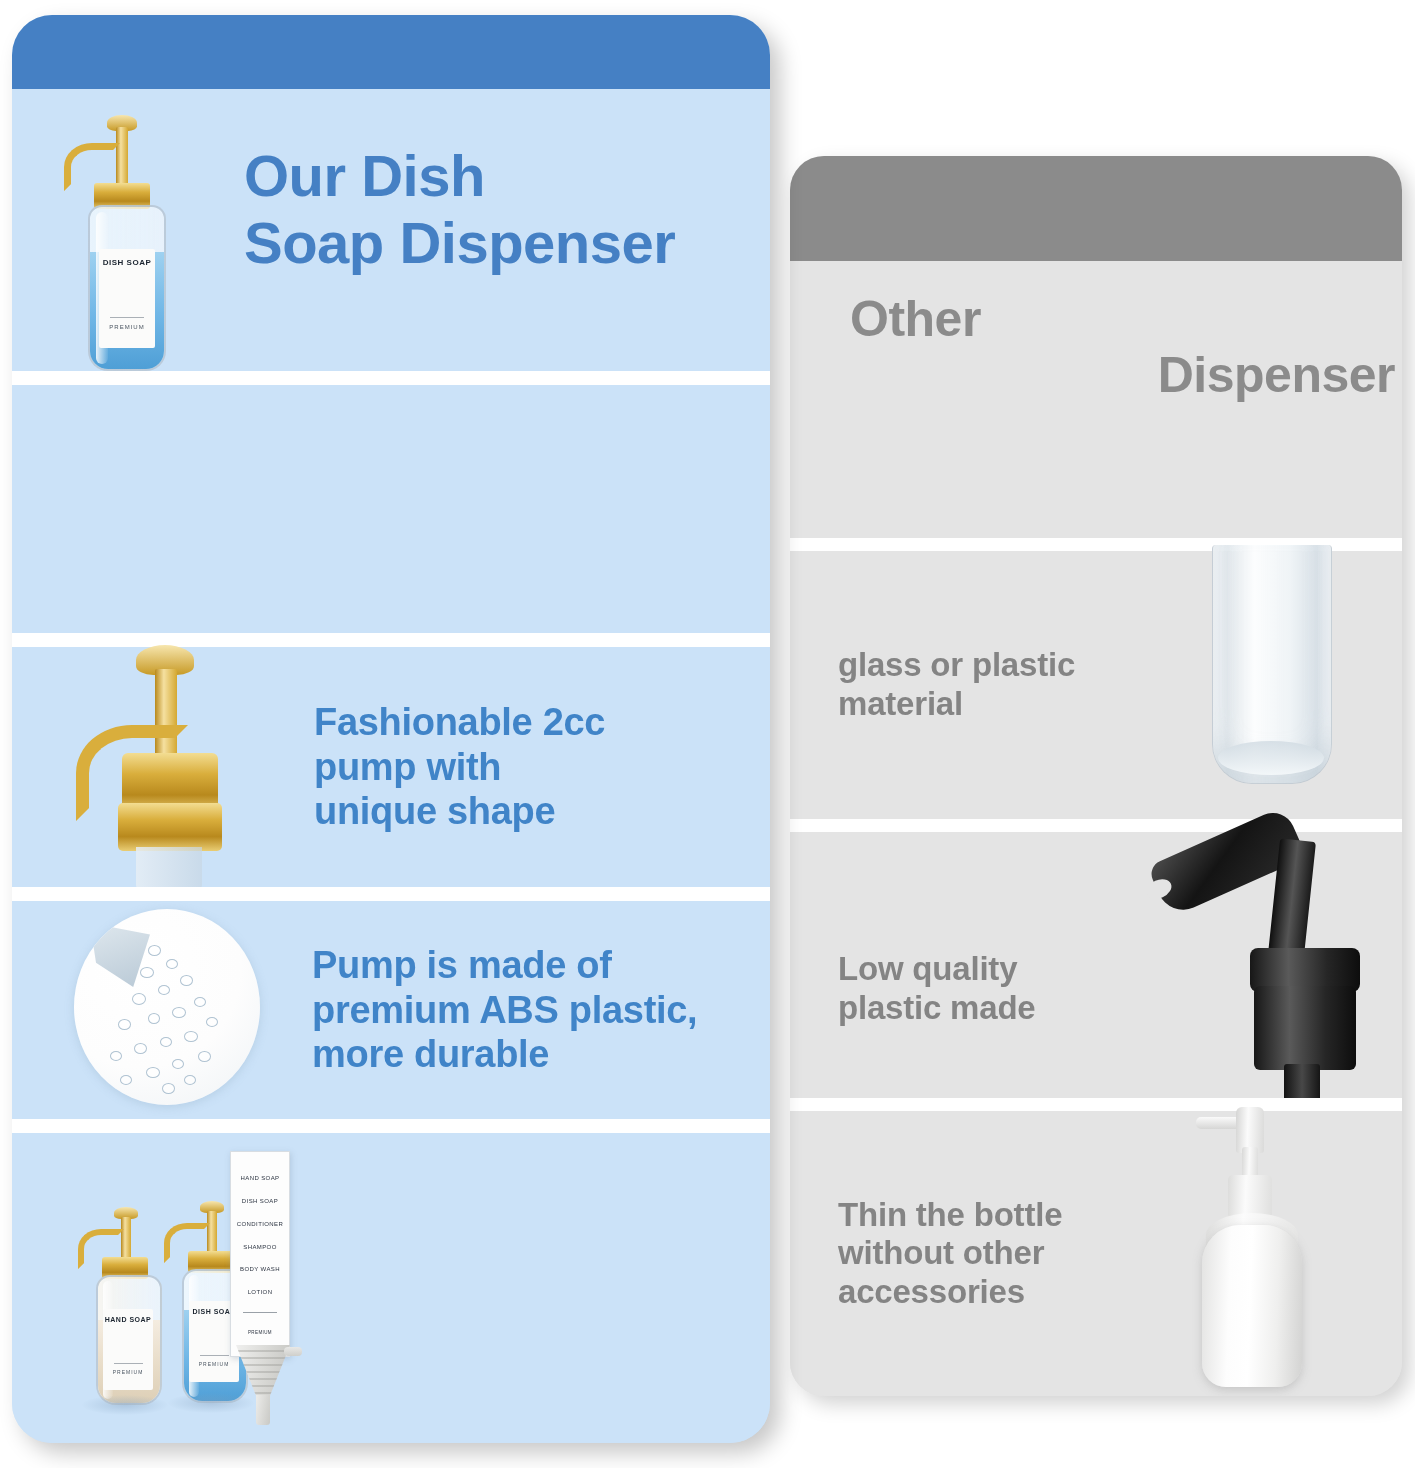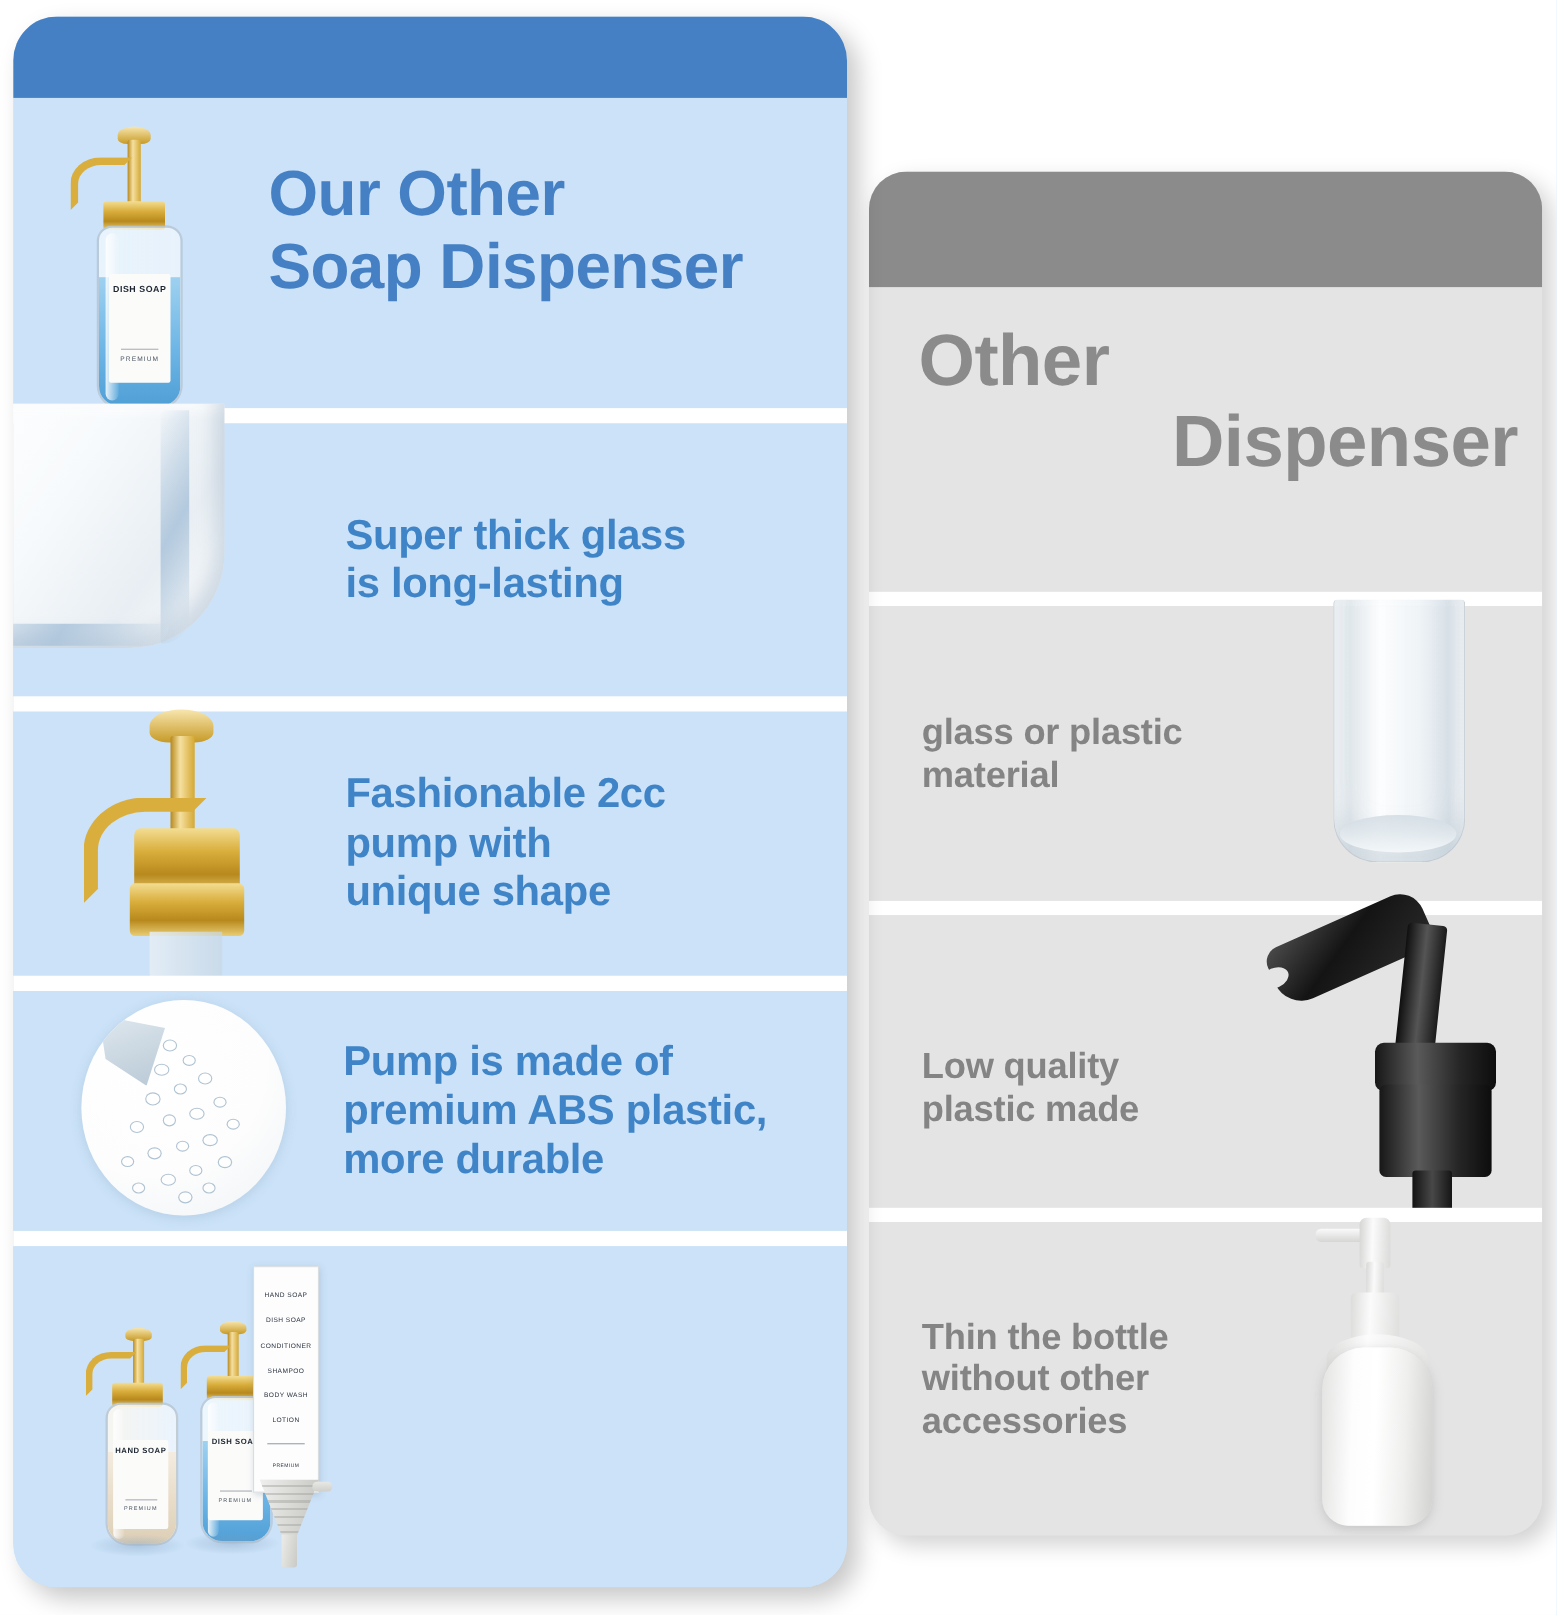--- a/index.html
+++ b/index.html
@@ -99,26 +99,26 @@
     top: 128px;
     width: 510px;
     color: #4580c4;
     font-weight: bold;
     font-size: 58px;
     line-height: 1.15;
     letter-spacing: -0.5px;
   }
   #others-title {
     position: absolute;
-    left: 45px;
+    left: 60px;
     top: 135px;
     width: 545px;
     color: #8b8b8b;
     font-weight: bold;
-    font-size: 66px;
+    font-size: 50px;
     line-height: 1.12;
     letter-spacing: -0.5px;
   }
   #others-title .line-b { text-align: right; display: block; }
   #others-title .line-a { text-align: left; display: block; }
 
   
   .art { position: absolute; }
 
   
@@ -409,21 +409,21 @@
     </div>
   </div>
 
 </div>
 
 <div class="panel" id="ours-panel">
 
   <div id="ours-header-bar"></div>
 
   <div id="ours-title">
-    <div>Our Other</div>
+    <div>Our Dish</div>
     <div>Soap Dispenser</div>
   </div>
 
   <div class="art" style="left:40px; top:100px; width:150px; height:256px;">
     <div class="pump-gold-top" style="left:55px; top:0; width:30px; height:16px;"></div>
     <div class="pump-gold-stem" style="left:64px; top:12px; width:12px; height:60px;"></div>
     <div class="pump-gold-spout" style="left:12px; top:28px; width:42px; height:34px;"></div>
     <div class="pump-gold-collar" style="left:42px; top:68px; width:56px; height:26px;"></div>
     <div class="bottle-body" style="left:36px; top:90px; width:74px; height:162px; background:linear-gradient(90deg, rgba(235,245,252,.9), rgba(255,255,255,.55));">
       <div class="bottle-liquid" style="height:72%;"></div>
@@ -431,31 +431,20 @@
       <div class="bottle-label" style="left:9px; top:42px; width:56px; height:90px; padding-top:9px;">
         <div class="lbl-main" style="font-size:8px;">DISH SOAP</div>
         <div class="lbl-rule" style="width:60%; margin-top:50px;"></div>
         <div class="lbl-sub" style="font-size:6px; margin-top:6px;">PREMIUM</div>
       </div>
     </div>
   </div>
 
   <div class="ours-sep" style="top:356px;"></div>
 
-  <div class="ours-row" style="top:370px; height:248px;">
-    <div class="art" style="left:-62px; top:-18px; width:300px; height:268px;">
-      <div class="thick-glass" style="left:0; top:0; width:254px; height:222px;"></div>
-      <div class="thick-glass-edge" style="left:196px; top:6px; width:26px; height:212px;"></div>
-      <div class="thick-glass-edge" style="left:4px; top:200px; width:200px; height:20px; border-radius:0 0 70px 0;"></div>
-    </div>
-    <div class="ours-text" style="margin-left:302px; width:420px;">
-      <div>Super thick glass</div>
-      <div>is long-lasting</div>
-    </div>
-  </div>
 
   <div class="ours-sep" style="top:618px;"></div>
 
   <div class="ours-row" style="top:632px; height:240px;">
     <div class="art" style="left:48px; top:-6px; width:240px; height:252px;">
       <div class="pump-gold-top" style="left:76px; top:4px; width:58px; height:30px;"></div>
       <div class="pump-gold-stem" style="left:95px; top:28px; width:22px; height:92px;"></div>
       <div class="pump-gold-spout" style="left:16px; top:84px; width:86px; height:70px; border-width:13px;"></div>
       <div class="pump-gold-collar" style="left:62px; top:112px; width:96px; height:60px; border-radius:6px;"></div>
       <div class="pump-gold-collar" style="left:58px; top:162px; width:104px; height:48px; border-radius:5px;"></div>

